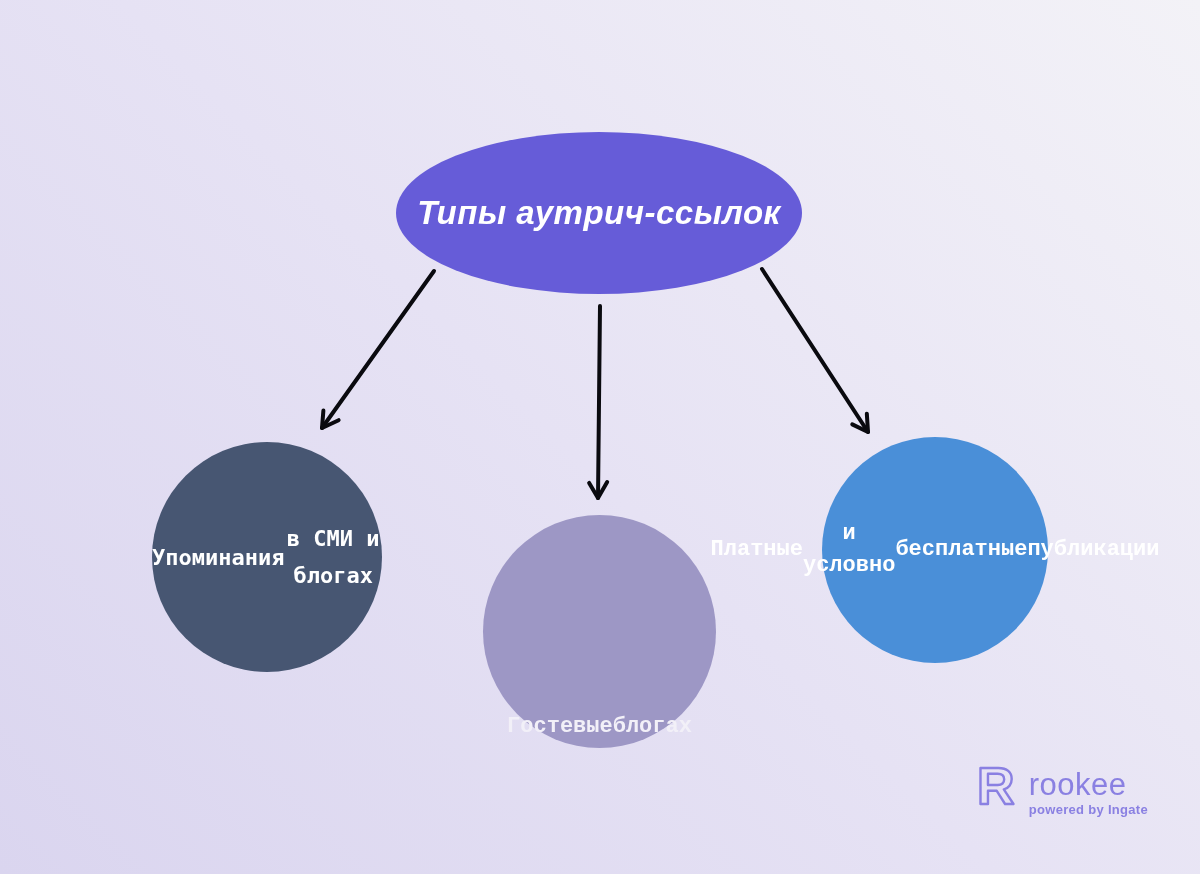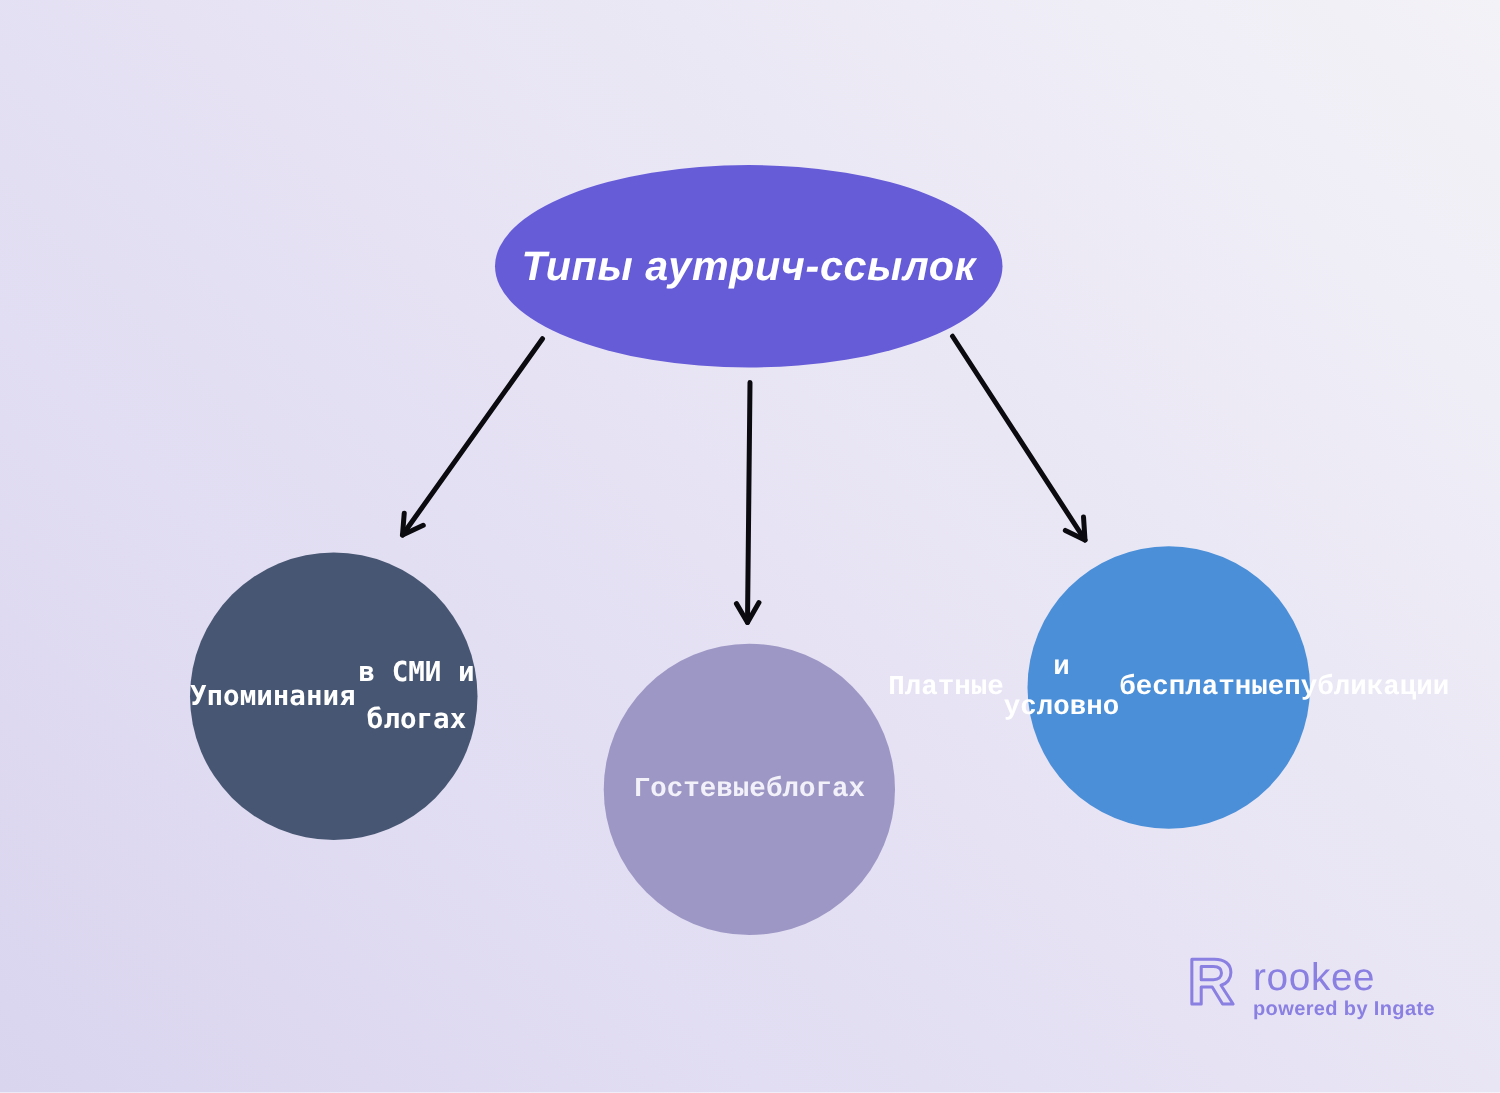--- a/index.html
+++ b/index.html
@@ -41,21 +41,21 @@
   }
   .brand{
     position:absolute;right:52px;bottom:58px;
     display:flex;align-items:center;gap:9px;
   }
   .brand .wordmark{display:flex;flex-direction:column;line-height:1;margin-top:12px;}
   .brand .logo-text{
     color:#8a80e2;font-size:31px;letter-spacing:.5px;font-weight:normal;
   }
   .brand .tagline{
-    color:#8a80e2;font-size:16px;font-weight:bold;letter-spacing:.3px;margin-top:3px;
+    color:#8a80e2;font-size:13px;font-weight:bold;letter-spacing:.3px;margin-top:3px;
   }
 </style>
 </head>
 <body>
 
 <div class="canvas">
 
   <svg class="arrows" viewBox="0 0 1200 874">
     <defs>
       <marker id="head" markerUnits="userSpaceOnUse" markerWidth="26" markerHeight="26" refX="20" refY="12" orient="auto">
@@ -69,21 +69,21 @@
 
   <div class="root-ellipse" style="background: rgb(102, 92, 216);">
     <span class="title">Типы аутрич-ссылок</span>
   </div>
 
   <div class="node node-mentions" style="background: rgb(71, 86, 114);">
     <span class="line">Упоминания</span>
     <span class="line">в СМИ и блогах</span>
   </div>
 
-  <div class="node node-guest" style="background: rgb(157, 151, 197);">
+  <div class="node node-guest" style="background: rgb(157, 151, 197); align-items: flex-end;">
     <span class="line">Гостевые</span>
     <span class="line">блогах</span>
   </div>
 
   <div class="node node-paid" style="background: rgb(74, 143, 216);">
     <span class="line">Платные</span>
     <span class="line">и условно</span>
     <span class="line">бесплатные</span>
     <span class="line">публикации</span>
   </div>

